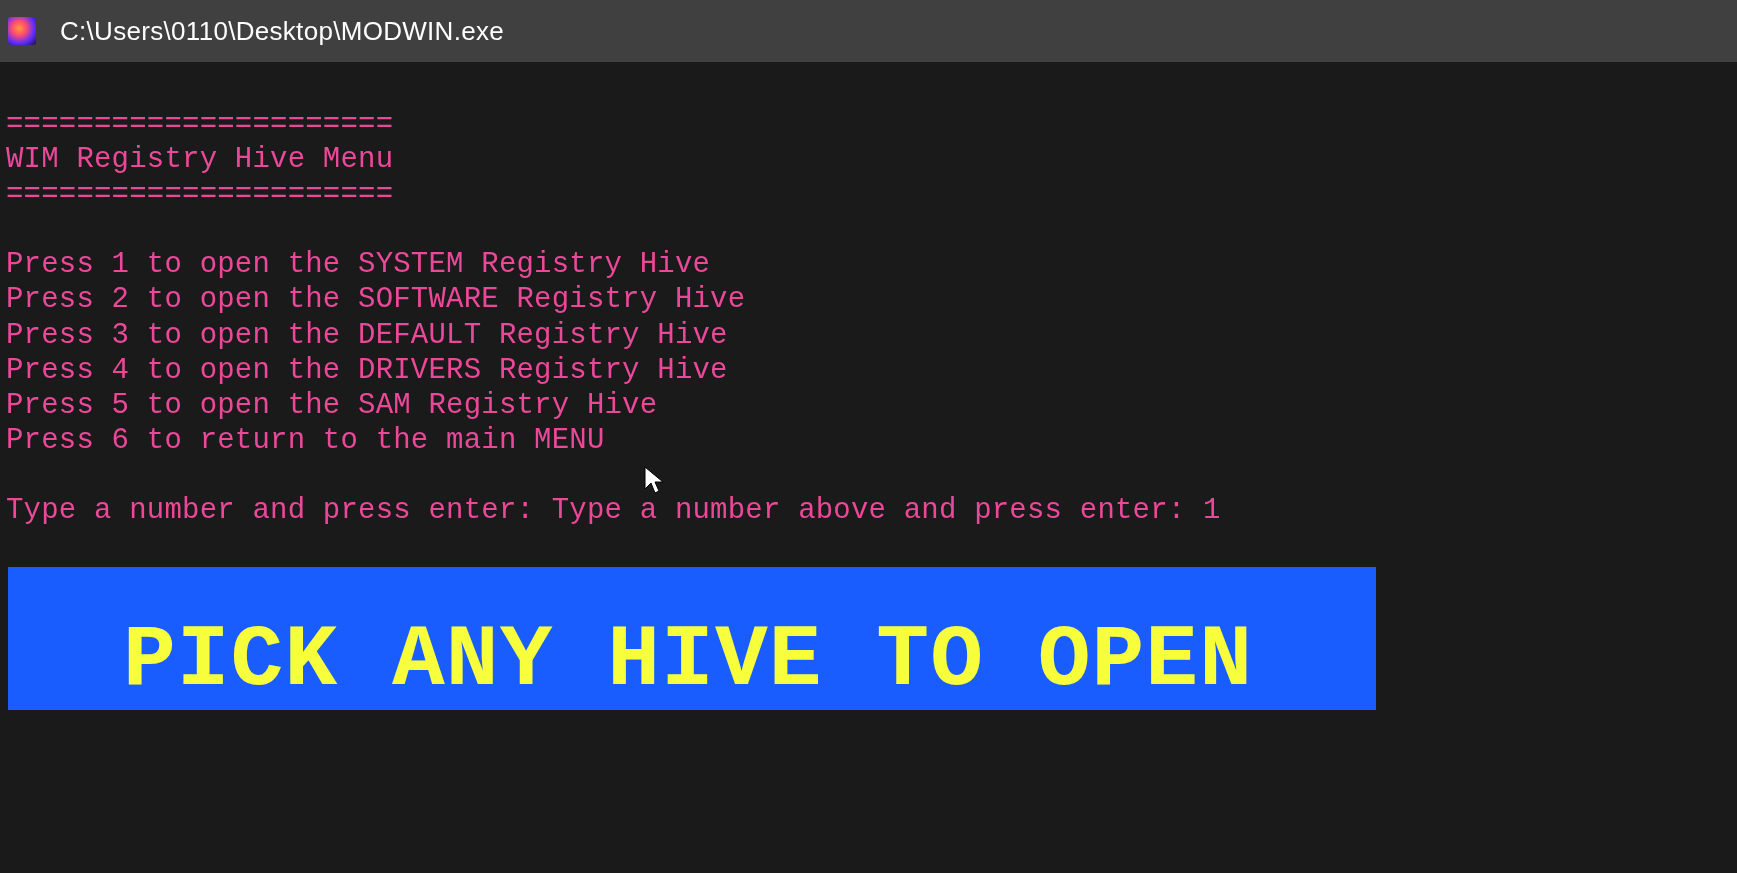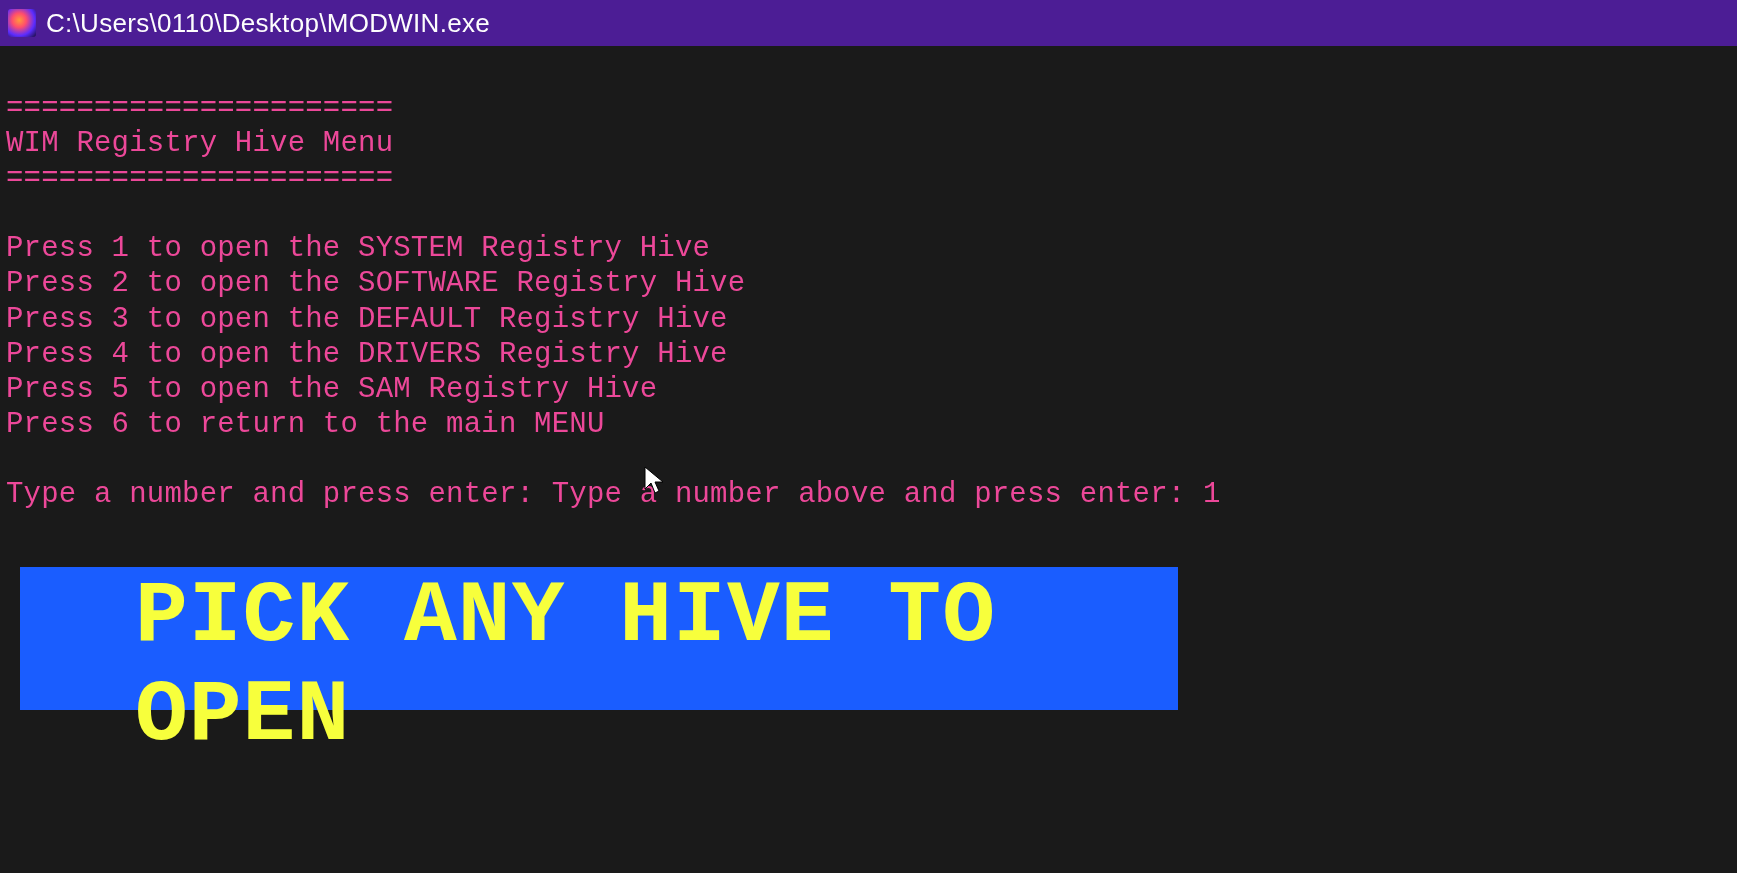--- a/index.html
+++ b/index.html
@@ -9,26 +9,26 @@
     }
     body {
       width: 1737px;
       height: 873px;
       background: #1a1a1a;
       font-family: 'Consolas', 'Courier New', monospace;
       overflow: hidden;
       position: relative;
     }
     .titlebar {
-      height: 46px;
-      background: #4c1d95;
+      height: 62px;
+      background: #404040;
       display: flex;
       align-items: center;
       padding-left: 8px;
-      gap: 10px;
+      gap: 24px;
     }
     .app-icon {
       width: 28px;
       height: 28px;
       background: radial-gradient(circle at 40% 40%, #ff9a3c 0%, #ff4d6d 30%, #5b2cff 65%, #1a0d3a 100%);
       border-radius: 3px;
     }
     .title-text {
       color: #fdfdfd;
       font-size: 26px;
@@ -44,27 +44,26 @@
       white-space: pre;
       font-family: 'Consolas', 'Courier New', monospace;
     }
     .prompt-line {
       display: inline;
     }
     .banner {
       position: absolute;
       left: 8px;
       top: 567px;
-      width: 1158px;
+      width: 1368px;
       height: 143px;
       background: #1a5dff;
       display: flex;
-      align-items: flex-start;
+      align-items: flex-end;
       padding-left: 115px;
-      margin-left: 12px;
     }
     .banner-text {
       color: #f7ff3c;
       font-family: 'Consolas', 'Courier New', monospace;
       font-size: 88px;
       font-weight: bold;
       letter-spacing: 1px;
     }
     .cursor-arrow {
       position: absolute;

